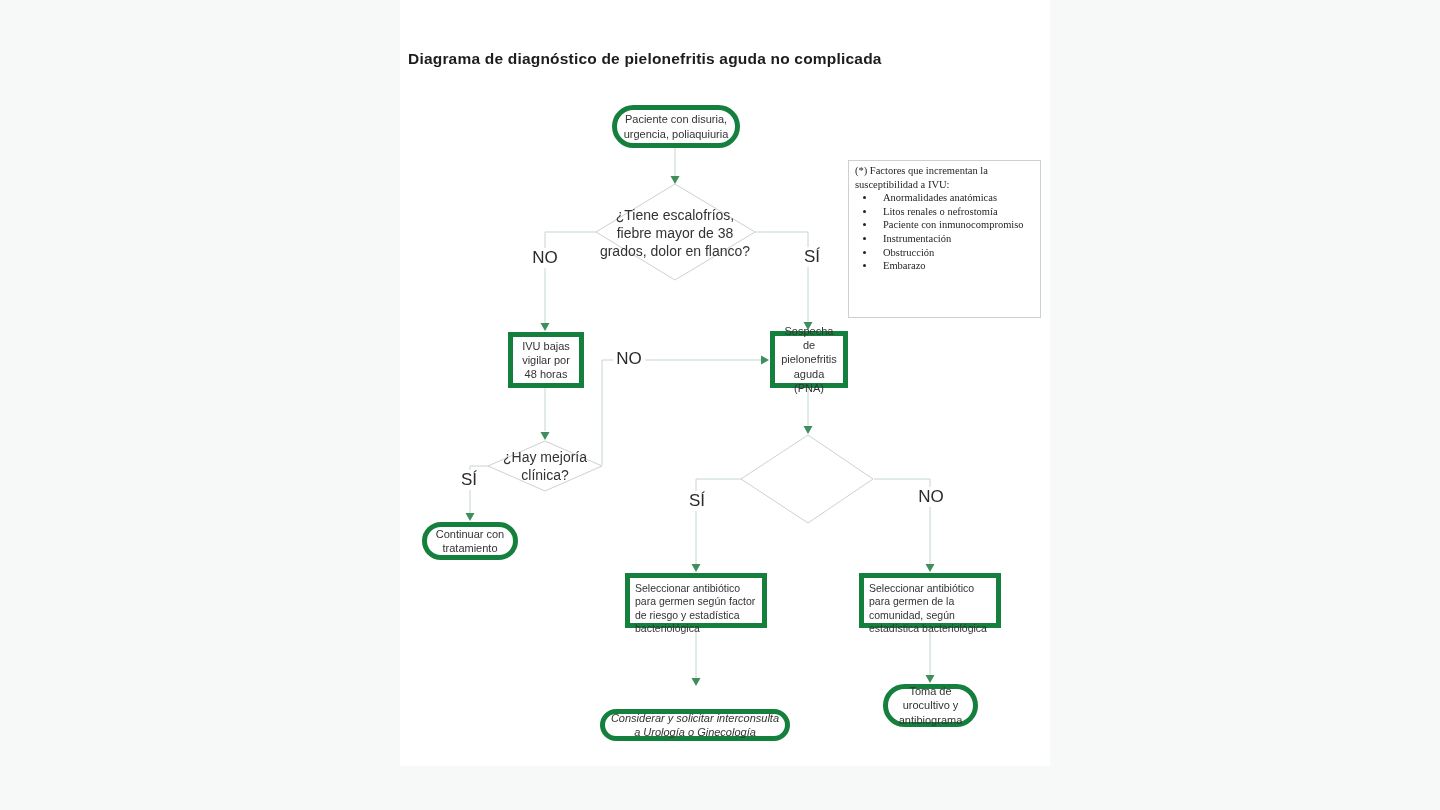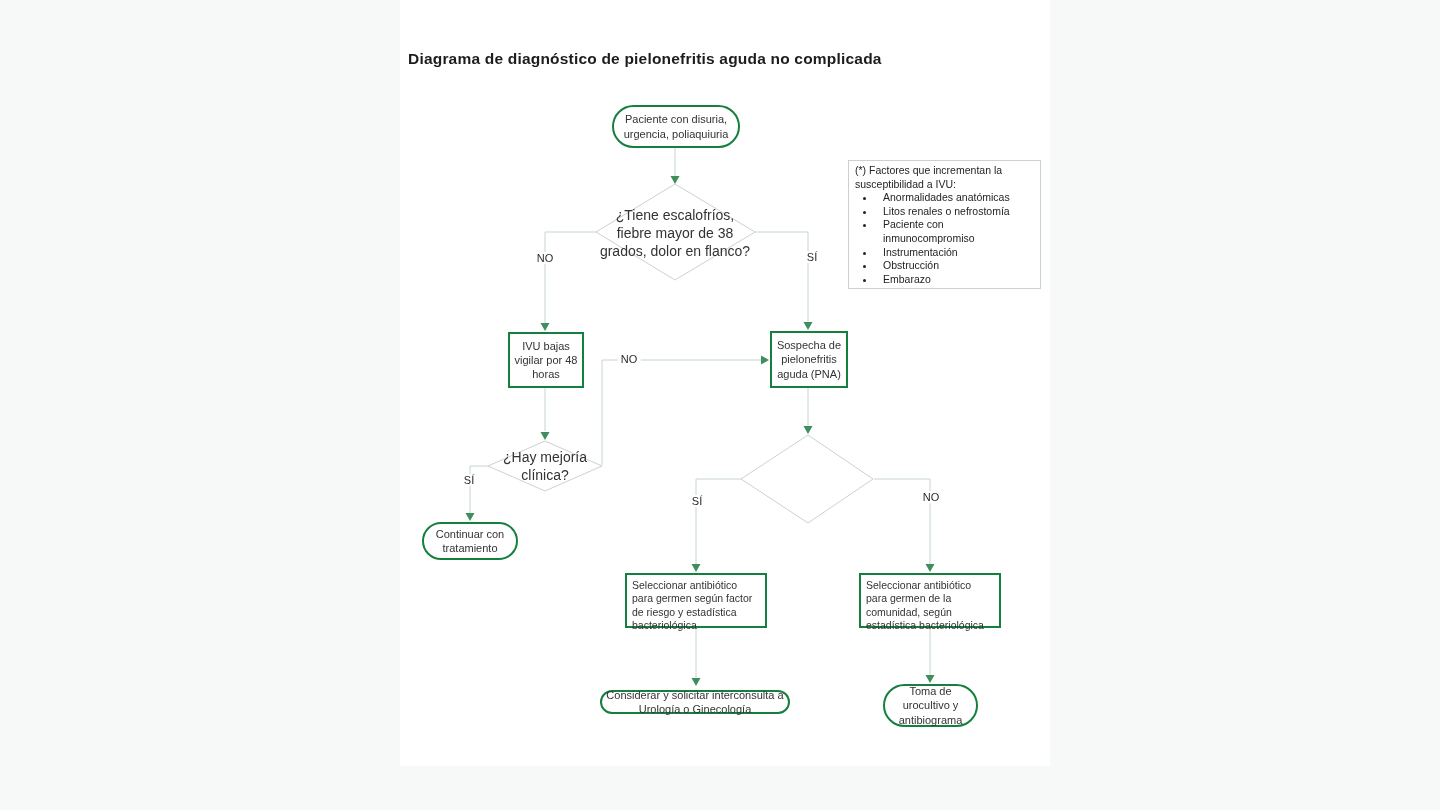--- a/index.html
+++ b/index.html
@@ -10,42 +10,42 @@
   }
   .page { position:absolute; left:400px; top:0; width:650px; height:766px; background:#ffffff; }
   .title {
     position:absolute; left:408px; top:50px;
     font-size:15.5px; font-weight:700; color:#1d1d1d; letter-spacing:0.2px;
   }
   svg.flow { position:absolute; left:0; top:0; pointer-events:none; }
   .node {
     position:absolute; box-sizing:border-box;
     display:flex; align-items:center; justify-content:center;
-    background:#ffffff; border:2px solid #15803d;
+    background:#ffffff; border:5px solid #15803d;
     font-size:11px; color:#333333; line-height:1.28; text-align:center;
     padding:2px 4px;
   }
   .stadium { border-radius:22px; }
   .rect-left {
     text-align:left; align-items:flex-start; justify-content:flex-start;
     font-size:10.5px; line-height:1.28; padding:4px 5px;
   }
   .dtext {
     position:absolute; transform:translate(-50%,-50%);
     font-size:14px; color:#333333; line-height:1.3; text-align:center;
     white-space:pre-line;
   }
   .elabel {
     position:absolute; transform:translate(-50%,-50%);
-    font-size:11px; color:#2b2b2b; background:#ffffff; padding:0 3px;
+    font-size:17px; color:#2b2b2b; background:#ffffff; padding:0 3px;
   }
   .note {
-    position:absolute; left:848px; top:160px; width:193px; height:129px;
+    position:absolute; left:848px; top:160px; width:193px; height:158px;
     box-sizing:border-box; background:#ffffff; border:1px solid #ccd1cd;
-    font-size:10.5px; color:#242424; line-height:13.6px; padding:3px 5px 0 6px;
+    font-size:10.5px; color:#242424; line-height:13.6px; padding:3px 5px 0 6px;font-family:Liberation Serif, serif;
   }
   .note ul { margin:0; padding-left:21px; list-style:disc; }
   .note li { padding-left:7px; }
 </style>
 </head>
 <body>
 
 <div class="canvas">
   <div class="page"></div>
 
@@ -90,21 +90,21 @@
   <div class="node" style="left:508px; top:332px; width:76px; height:56px;">IVU  bajas vigilar por 48 horas</div>
 
   <div class="node" style="left:770px; top:331px; width:78px; height:57px;">Sospecha de pielonefritis aguda (PNA)</div>
 
   <div class="node stadium" style="left:422px; top:522px; width:96px; height:38px;">Continuar con tratamiento</div>
 
   <div class="node rect-left" style="left:859px; top:573px; width:142px; height:55px;">Seleccionar antibiótico para germen de la comunidad, según estadística bacteriológica</div>
 
   <div class="node rect-left" style="left:625px; top:573px; width:142px; height:55px;">Seleccionar antibiótico para germen según factor de riesgo y estadística bacteriológica</div>
 
-  <div class="node stadium" style="left:600px; top:690px; width:190px; height:24px;">Considerar y solicitar interconsulta a Urología o Ginecología</div>
+  <div class="node stadium" style="left:600px; top:709px; width:190px; height:32px;font-style:italic;">Considerar y solicitar interconsulta a Urología o Ginecología</div>
 
   <div class="node stadium" style="left:883px; top:684px; width:95px; height:43px;">Toma de urocultivo y antibiograma</div>
 
   <div class="dtext" style="left:675px; top:233px; width:152px;">¿Tiene escalofríos, fiebre mayor de 38 grados, dolor en flanco?</div>
   <div class="dtext" style="left:545px; top:466px; width:110px;text-align:center;">¿Hay mejoría clínica?</div>
 
   <div class="elabel" style="left:545px; top:258px;">NO</div>
   <div class="elabel" style="left:812px; top:257px;">SÍ</div>
   <div class="elabel" style="left:629px; top:359px;">NO</div>
   <div class="elabel" style="left:469px; top:480px;">SÍ</div>

